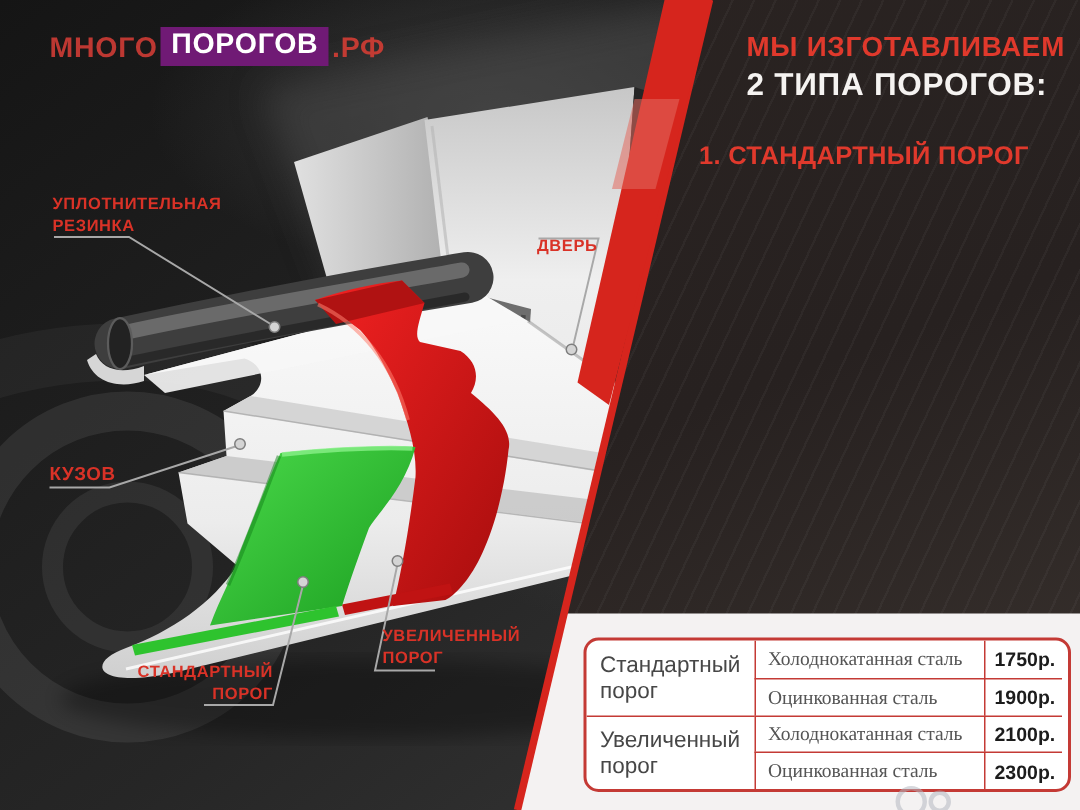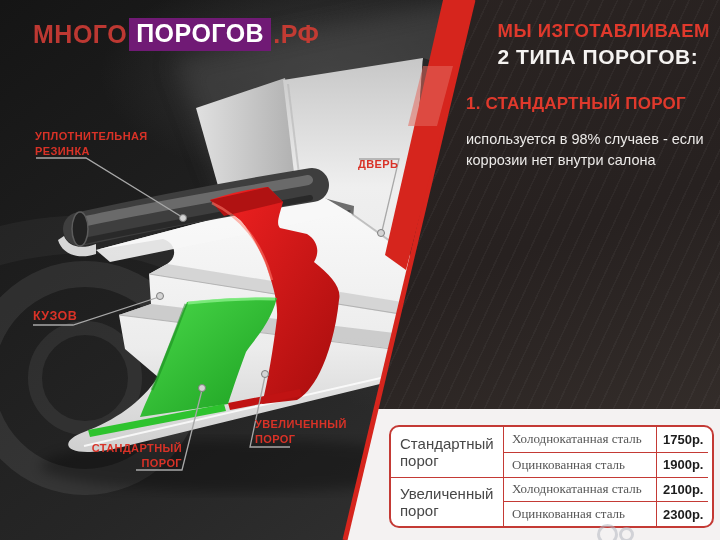--- a/index.html
+++ b/index.html
@@ -3,22 +3,22 @@
 <meta charset="utf-8">
 <style>
   html,body{margin:0;padding:0;background:#111;}
   .stage{position:relative;width:720px;height:540px;overflow:hidden;
          font-family:"Liberation Sans",sans-serif;background:#1d1d1d;}
 
   
   .scene{position:absolute;left:0;top:0;z-index:1;}
 
   
-  .logo{position:absolute;left:33px;top:18px;z-index:15;display:flex;align-items:center;
-        font-weight:bold;font-size:25px;letter-spacing:.5px;white-space:nowrap;}
+  .logo{position:absolute;left:33px;top:18px;z-index:15;display:flex;align-items:flex-end;
+        font-weight:bold;font-size:19px;letter-spacing:.5px;white-space:nowrap;}
   .logo .lg-pre{color:#bd3832;}
   .logo .lg-box{background:#701a75;color:#fff;padding:1px 7px 3px;margin:0 2px;}
   .logo .lg-suf{color:#c23b33;}
 
   
   .lbl{position:absolute;z-index:5;color:#d93227;font-weight:bold;font-size:11px;
        line-height:1.35;letter-spacing:.4px;text-transform:uppercase;}
   .lbl-seal{left:35px;top:129px;width:124px;}
   .lbl-door{left:358px;top:157px;font-size:11px;}
   .lbl-body{left:33px;top:308px;font-size:12.5px;}
@@ -214,21 +214,20 @@
   <div class="right-panel">
     <div class="table-strip"></div>
 
     <div class="rp-header">
       <div class="rp-h1">МЫ ИЗГОТАВЛИВАЕМ</div>
       <div class="rp-h2">2 ТИПА ПОРОГОВ:</div>
     </div>
 
     <div class="rp-sec rp-sec1">
       <div class="rp-title">1. СТАНДАРТНЫЙ ПОРОГ</div>
-      <div class="rp-body">используется в 98% случаев - если коррозии нет внутри салона</div>
     </div>
 
   </div>
 
   <div class="price-table">
     <div class="pt-cell pt-type c-type1">Стандартный порог</div>
     <div class="pt-cell pt-mat  c-m1">Холоднокатанная сталь</div>
     <div class="pt-cell pt-price c-p1">1750р.</div>
     <div class="pt-cell pt-mat  c-m2 bt">Оцинкованная сталь</div>
     <div class="pt-cell pt-price c-p2 bt">1900р.</div>

